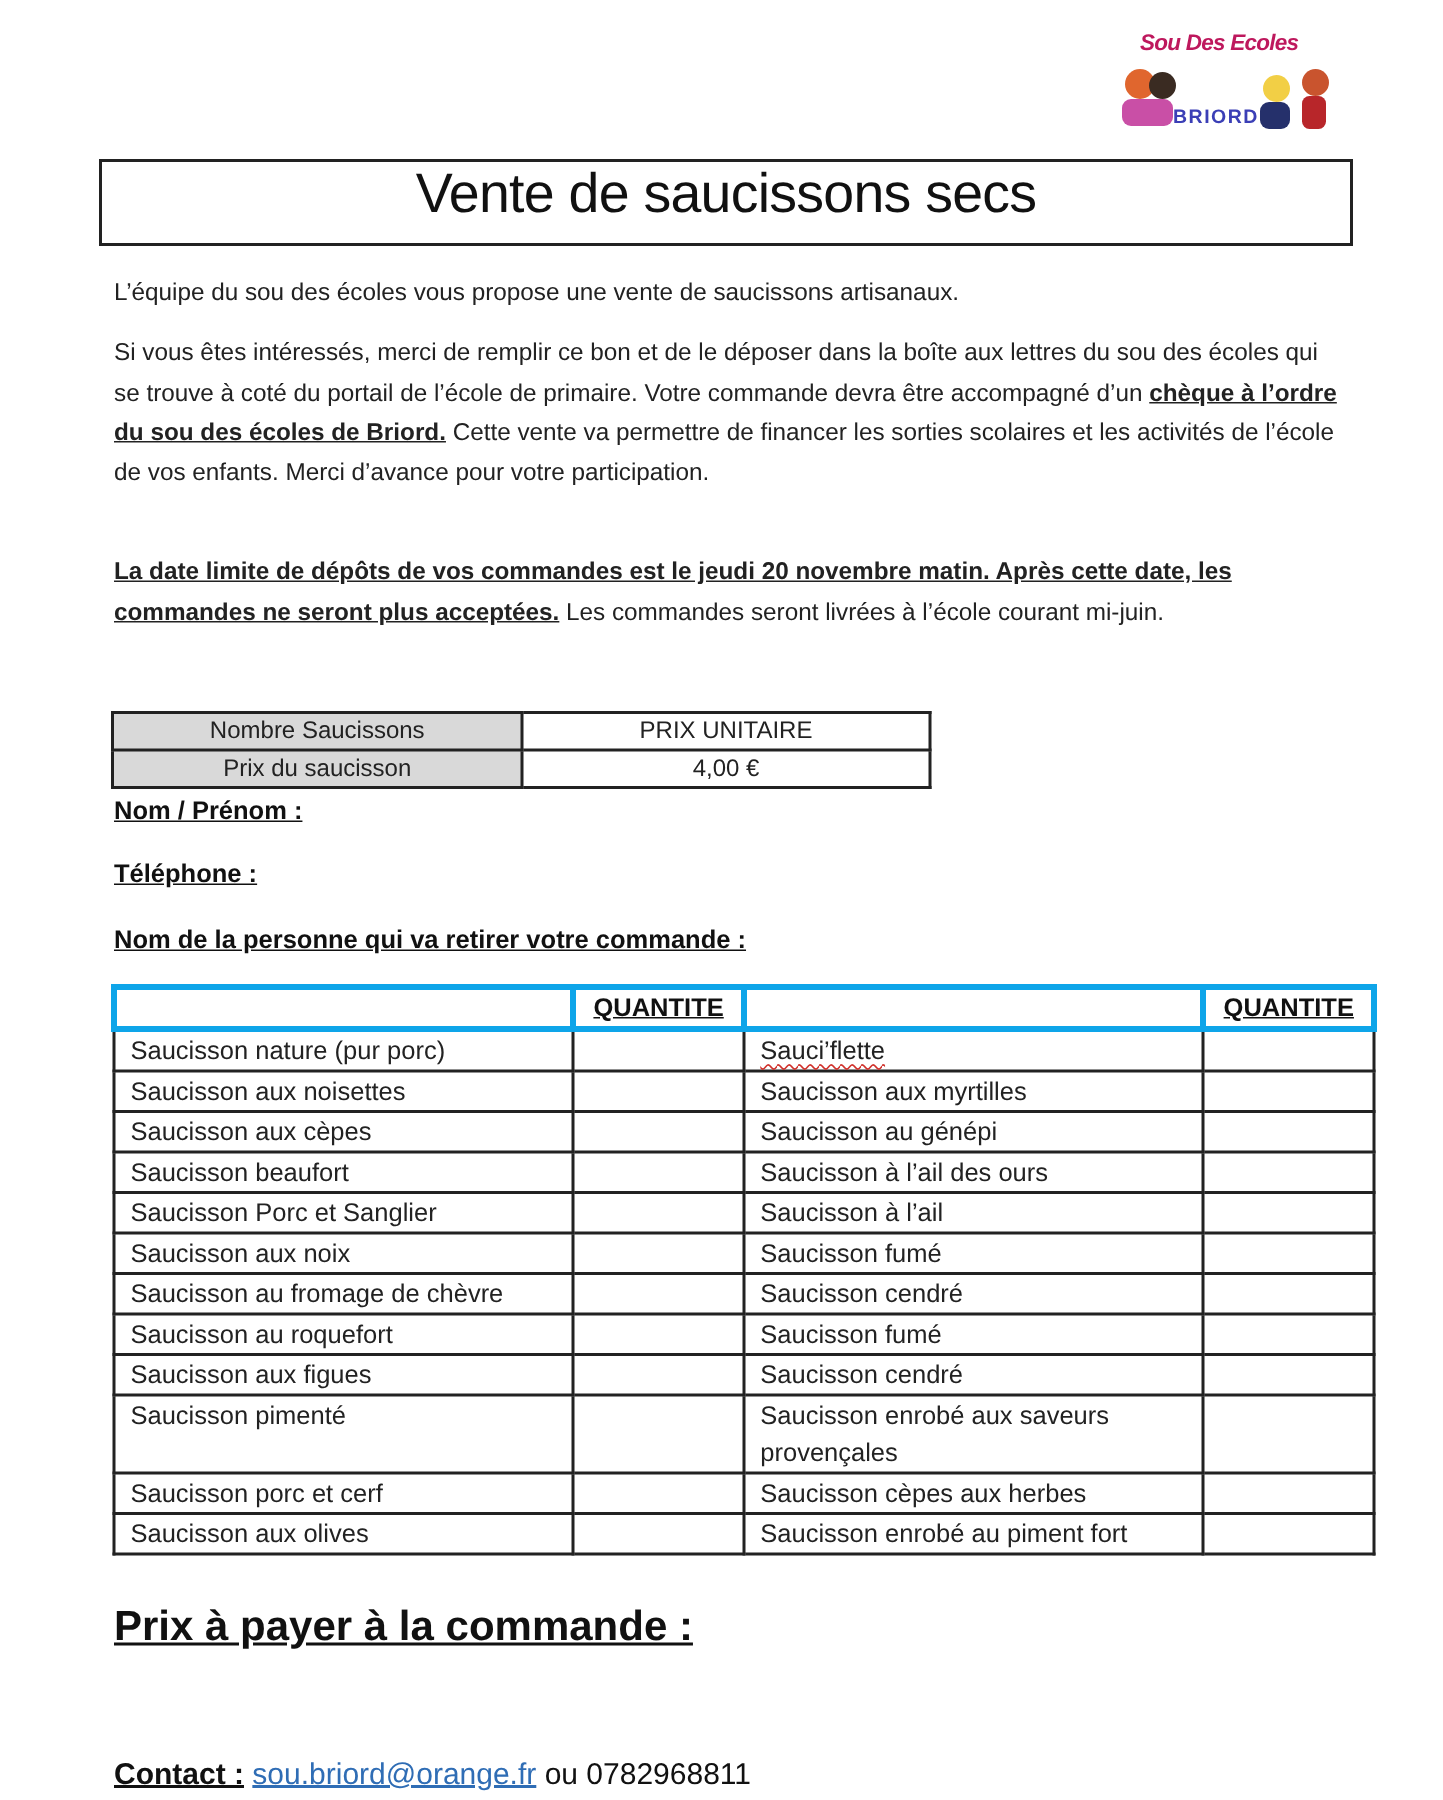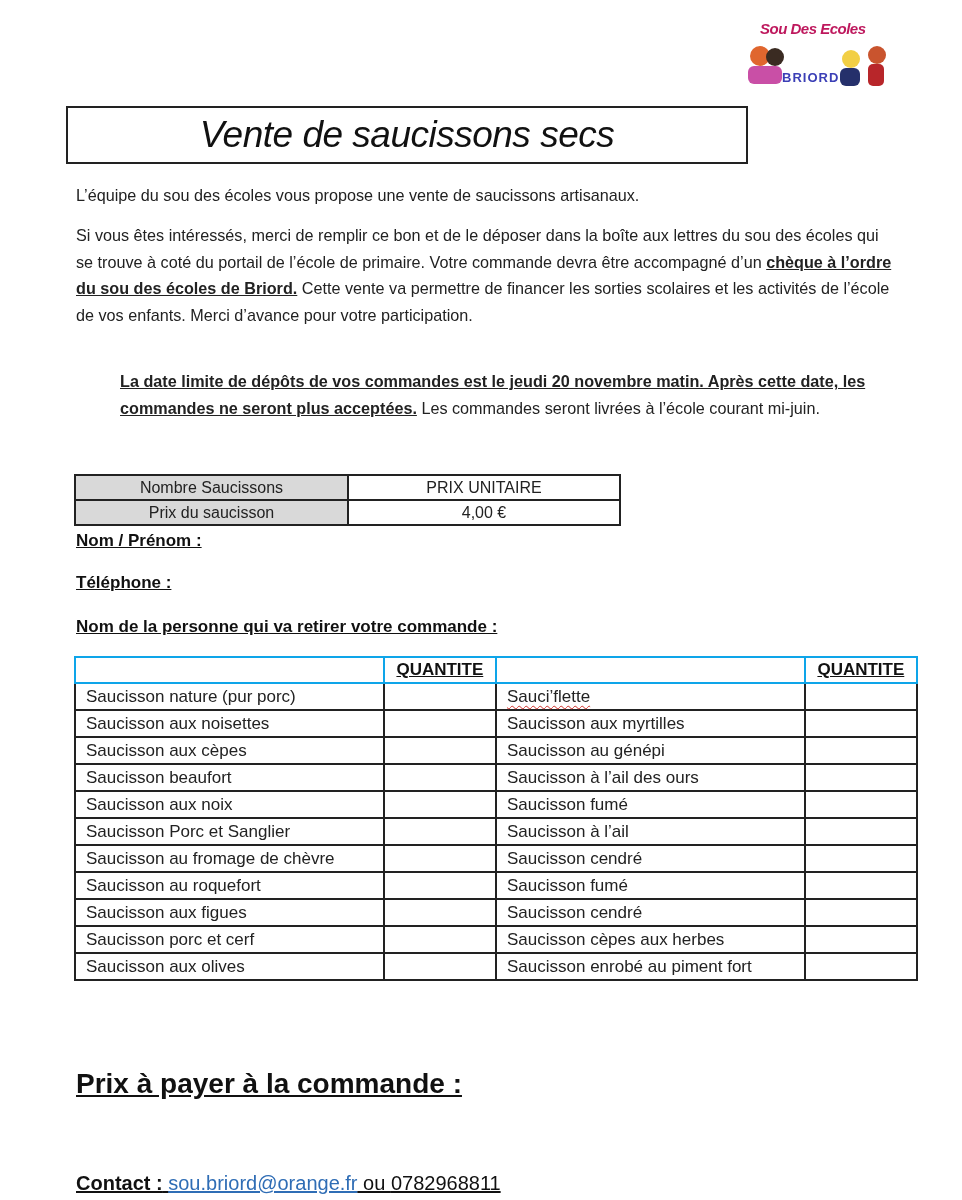--- a/index.html
+++ b/index.html
@@ -11,49 +11,49 @@
   .abs { position: absolute; }
 
   
   .logo { left: 742px; top: 18px; width: 150px; height: 72px; }
   .logo-title { position: absolute; left: 18px; top: 2px; font-size: 15px; font-weight: bold; color: #be185d; font-style: italic; letter-spacing: -0.5px; white-space: nowrap; }
   .logo-word { position: absolute; left: 40px; top: 52px; font-size: 13px; font-weight: bold; color: #3b3fb6; letter-spacing: 1px; }
   .kid { position: absolute; border-radius: 50%; }
 
   
   .title-box {
-    left: 66px; top: 106px; width: 682px; height: 58px;
+    left: 66px; top: 106px; width: 836px; height: 58px;
     border: 2px solid #222; box-sizing: border-box;
-    display: flex; align-items: center; justify-content: center; font-style: italic;
+    display: flex; align-items: flex-start; justify-content: center;
   }
   .title-box h1 { margin: 0; font-weight: normal; font-size: 37px; letter-spacing: -0.5px; color: #111; }
 
   .para { left: 76px; width: 820px; font-size: 16.2px; line-height: 26.5px; color: #222; }
   .bu { font-weight: bold; text-decoration: underline; }
 
   
   table { border-collapse: collapse; }
   .price-table { left: 74px; top: 474px; width: 547px; }
   .price-table td { border: 2px solid #222; font-size: 16px; text-align: center; height: 23px; padding: 0; color: #222; margin-top: 20px; }
   .price-table td.gray { background: #d9d9d9; width: 271px; }
 
   .label { left: 76px; font-size: 17px; font-weight: bold; text-decoration: underline; color: #111; }
 
   
   .order-table { left: 74px; top: 656px; width: 844px; }
   .order-table td { border: 2px solid #222; font-size: 17px; padding: 0 0 0 10px; height: 24px; line-height: 25px; color: #222; vertical-align: top; }
   .order-table td.q { width: 110px; padding: 0; text-align: center; }
   .order-table td.name-l { width: 296px; }
   .order-table td.name-r { width: 296px; }
-  .order-table th { border: 2px solid #0ea5e9; font-size: 17px; font-weight: bold; text-decoration: underline; height: 24px; padding: 0; text-align: center; color: #111; }
+  .order-table th { border: 4px solid #0ea5e9; font-size: 17px; font-weight: bold; text-decoration: underline; height: 24px; padding: 0; text-align: center; color: #111; }
   .order-table td.tall { height: 50px; }
   .squiggle { text-decoration: underline wavy #d0302a; text-decoration-thickness: 1px; text-underline-offset: 3px; }
 
   .prix-label { left: 76px; top: 1068px; font-size: 28px; font-weight: bold; text-decoration: underline; }
-  .contact { left: 76px; top: 1172px; font-size: 20px; color: #111; text-decoration: underline; }
+  .contact { left: 76px; top: 1172px; font-size: 20px; color: #111; }
   .contact .cl { font-weight: bold; text-decoration: underline; }
   .contact a { color: #2f6db5; text-decoration: underline; }
 </style>
 </head>
 <body>
 
 <div class="abs logo">
   <span class="logo-title">Sou Des Ecoles</span>
   <div class="kid" style="left:8px;top:28px;width:20px;height:20px;background:#e0662e;"></div>
   <div class="kid" style="left:24px;top:30px;width:18px;height:18px;background:#3a2b22;"></div>
@@ -68,21 +68,21 @@
 <div class="abs title-box">
   <h1>Vente de saucissons secs</h1>
 </div>
 
 <div class="abs para" style="top:182px;">L’équipe du sou des écoles vous propose une vente de saucissons artisanaux.</div>
 
 <div class="abs para" style="top:222px;">
   <span>Si vous êtes intéressés, merci de remplir ce bon et de le déposer dans la boîte aux lettres du sou des écoles qui se trouve à coté du portail de l’école de primaire. Votre commande devra être accompagné d’un </span><span class="bu">chèque à l’ordre du sou des écoles de Briord.</span><span> Cette vente va permettre de financer les sorties scolaires et les activités de l’école de vos enfants. Merci d’avance pour votre participation.</span>
 </div>
 
-<div class="abs para" style="top:368px;margin-left:44px;">
+<div class="abs para" style="top:368px;">
   <span class="bu">La date limite de dépôts de vos commandes est le jeudi 20 novembre matin. Après cette date, les commandes ne seront plus acceptées.</span><span> Les commandes seront livrées à l’école courant mi-juin.</span>
 </div>
 
 <table class="abs price-table">
   <tbody>
       <tr>
     <td class="gray">Nombre Saucissons</td>
     <td>PRIX UNITAIRE</td>
   </tr>
   <tr>
@@ -122,48 +122,54 @@
     <td class="name-r">Saucisson au génépi</td>
     <td class="q"></td>
   </tr>
   <tr>
     <td class="name-l">Saucisson beaufort</td>
     <td class="q"></td>
     <td class="name-r">Saucisson à l’ail des ours</td>
     <td class="q"></td>
   </tr>
   <tr>
+    <td class="name-l">Saucisson Porc et Sanglier</td>
+    <td class="q"></td>
+    <td class="name-r">Saucisson à l’ail</td>
+    <td class="q"></td>
+  </tr>
+  <tr>
     <td class="name-l">Saucisson aux noix</td>
     <td class="q"></td>
     <td class="name-r">Saucisson fumé</td>
-    <td class="q"></td>
-  </tr>
-  <tr>
-    <td class="name-l">Saucisson Porc et Sanglier</td>
-    <td class="q"></td>
-    <td class="name-r">Saucisson à l’ail</td>
     <td class="q"></td>
   </tr>
   <tr>
     <td class="name-l">Saucisson au fromage de chèvre</td>
     <td class="q"></td>
     <td class="name-r">Saucisson cendré</td>
     <td class="q"></td>
   </tr>
   <tr>
     <td class="name-l">Saucisson au roquefort</td>
     <td class="q"></td>
     <td class="name-r">Saucisson fumé</td>
     <td class="q"></td>
   </tr>
   <tr>
     <td class="name-l">Saucisson aux figues</td>
     <td class="q"></td>
     <td class="name-r">Saucisson cendré</td>
     <td class="q"></td>
+  </tr>
+  <tr>
+    <td class="name-l tall">Saucisson pimenté</td>
+    <td class="q tall"></td>
+    <td class="name-r tall">Saucisson enrobé aux saveurs provençales</td>
+    <td class="q tall"></td>
   </tr>
   <tr>
     <td class="name-l">Saucisson porc et cerf</td>
     <td class="q"></td>
     <td class="name-r">Saucisson cèpes aux herbes</td>
     <td class="q"></td>
   </tr>
   <tr>
     <td class="name-l">Saucisson aux olives</td>
     <td class="q"></td>

